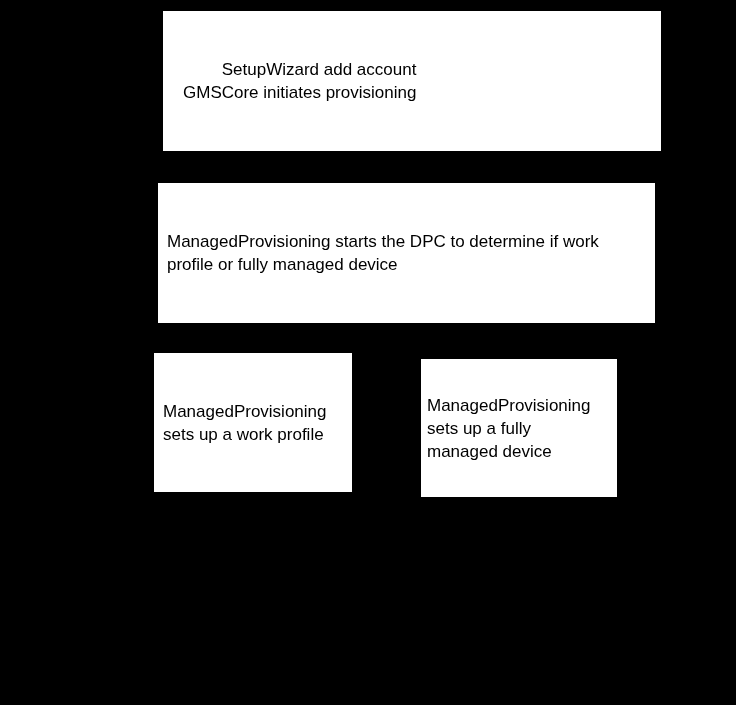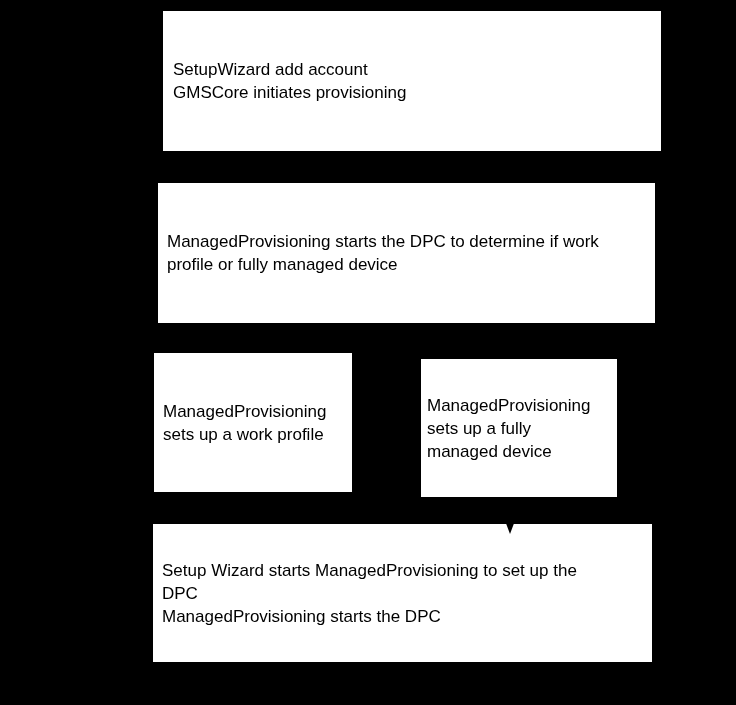--- a/index.html
+++ b/index.html
@@ -27,21 +27,21 @@
     display: flex;
     align-items: center;
     font-family: "Liberation Sans", sans-serif;
     font-size: 17px;
     line-height: 23px;
     white-space: pre-line;
     text-align: left;
     box-sizing: border-box;
     padding: 0 12px 0 9px;
   }
-  .node-a { left: 163px; top: 11px;  width: 498px; height: 140px; padding-left: 10px; }
+  .node-a { left: 163px; top: 11px;  width: 498px; height: 140px; padding-left: 20px; text-align: right; }
   .node-b { left: 158px; top: 183px; width: 497px; height: 140px; }
   .node-c { left: 154px; top: 353px; width: 198px; height: 139px; padding-left: 9px; padding-right: 4px; }
   .node-d { left: 421px; top: 359px; width: 196px; height: 138px; padding-left: 6px; padding-right: 4px; }
   .node-e { left: 153px; top: 524px; width: 499px; height: 138px; padding-left: 9px; }
   .arrowhead-down {
     position: absolute;
     left: 504px;
     top: 518px;
     width: 0;
     height: 0;
@@ -61,19 +61,16 @@
   <div class="node node-b">ManagedProvisioning starts the DPC to determine if work
 profile or fully managed device</div>
 
   <div class="node node-c">ManagedProvisioning
 sets up a work profile</div>
 
   <div class="node node-d">ManagedProvisioning
 sets up a fully
 managed device</div>
 
-  <div class="node node-e">Setup Wizard starts ManagedProvisioning to set up the
-DPC
-ManagedProvisioning starts the DPC</div>
 
   <div class="arrowhead-down"></div>
 
 </div>
 
 </body></html>

